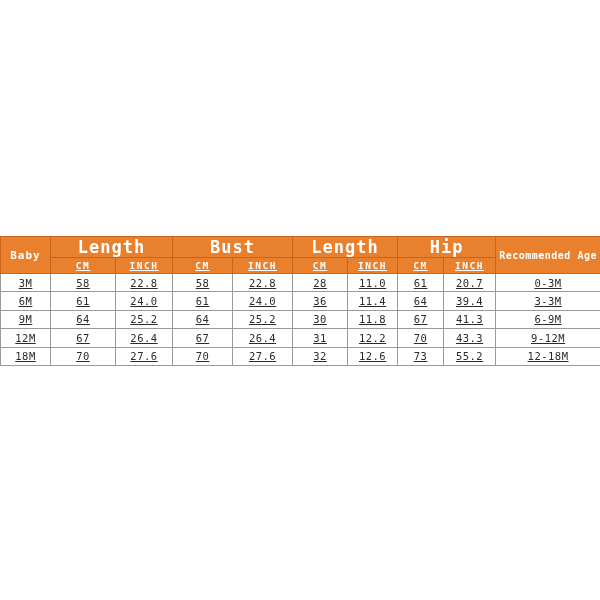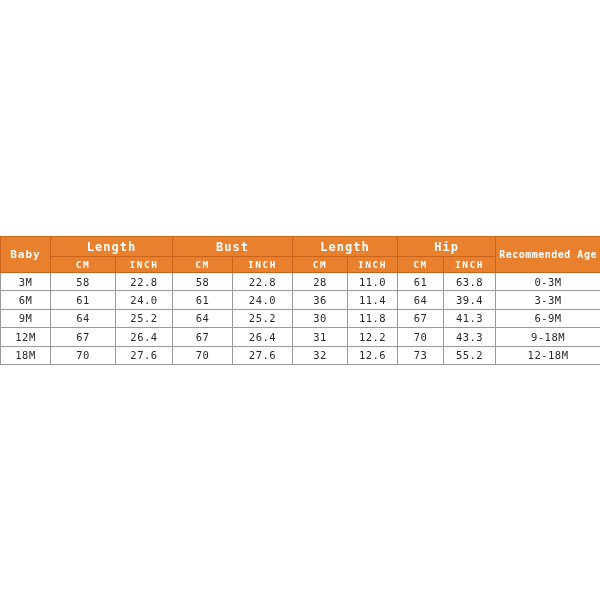--- a/index.html
+++ b/index.html
@@ -41,26 +41,27 @@
   thead th {
     background: #e8802e;
     color: #ffffff;
     font-weight: bold;
     border: 1px solid #c9641a;
     letter-spacing: 1px;
     white-space: nowrap;
   }
   th.group-label {
     height: 20px;
-    font-size: 12px;
+    font-size: 17px;
   }
   th.unit-label {
     height: 16px;
     font-size: 9.5px;
     letter-spacing: 1.5px;
+    text-decoration: underline;
   }
   th.corner-label {
     height: 36px;
     font-size: 11px;
     letter-spacing: 1px;
   }
   th.rec-age-label {
     height: 36px;
     font-size: 10px;
     letter-spacing: 0.5px;
@@ -68,20 +69,21 @@
 
   
   tbody td {
     height: 18.4px;
     background: #ffffff;
     color: #2b2b2b;
     font-size: 10.5px;
     border: 1px solid #9a9a9a;
     letter-spacing: 0.5px;
     white-space: nowrap;
+    text-decoration: underline;
   }
 
   
   col.c-baby    { width: 50px; }
   col.c-len-cm  { width: 65px; }
   col.c-len-in  { width: 57px; }
   col.c-bus-cm  { width: 60px; }
   col.c-bus-in  { width: 60px; }
   col.c-slv-cm  { width: 55px; }
   col.c-slv-in  { width: 50px; }
@@ -131,21 +133,21 @@
     <tbody>
       <tr>
         <td>3M</td>
         <td>58</td>
         <td>22.8</td>
         <td>58</td>
         <td>22.8</td>
         <td>28</td>
         <td>11.0</td>
         <td>61</td>
-        <td>63.8</td>
+        <td>20.7</td>
         <td>0-3M</td>
       </tr>
       <tr>
         <td>6M</td>
         <td>61</td>
         <td>24.0</td>
         <td>61</td>
         <td>24.0</td>
         <td>36</td>
         <td>11.4</td>
@@ -168,21 +170,21 @@
       <tr>
         <td>12M</td>
         <td>67</td>
         <td>26.4</td>
         <td>67</td>
         <td>26.4</td>
         <td>31</td>
         <td>12.2</td>
         <td>70</td>
         <td>43.3</td>
-        <td>9-18M</td>
+        <td>9-12M</td>
       </tr>
       <tr>
         <td>18M</td>
         <td>70</td>
         <td>27.6</td>
         <td>70</td>
         <td>27.6</td>
         <td>32</td>
         <td>12.6</td>
         <td>73</td>

